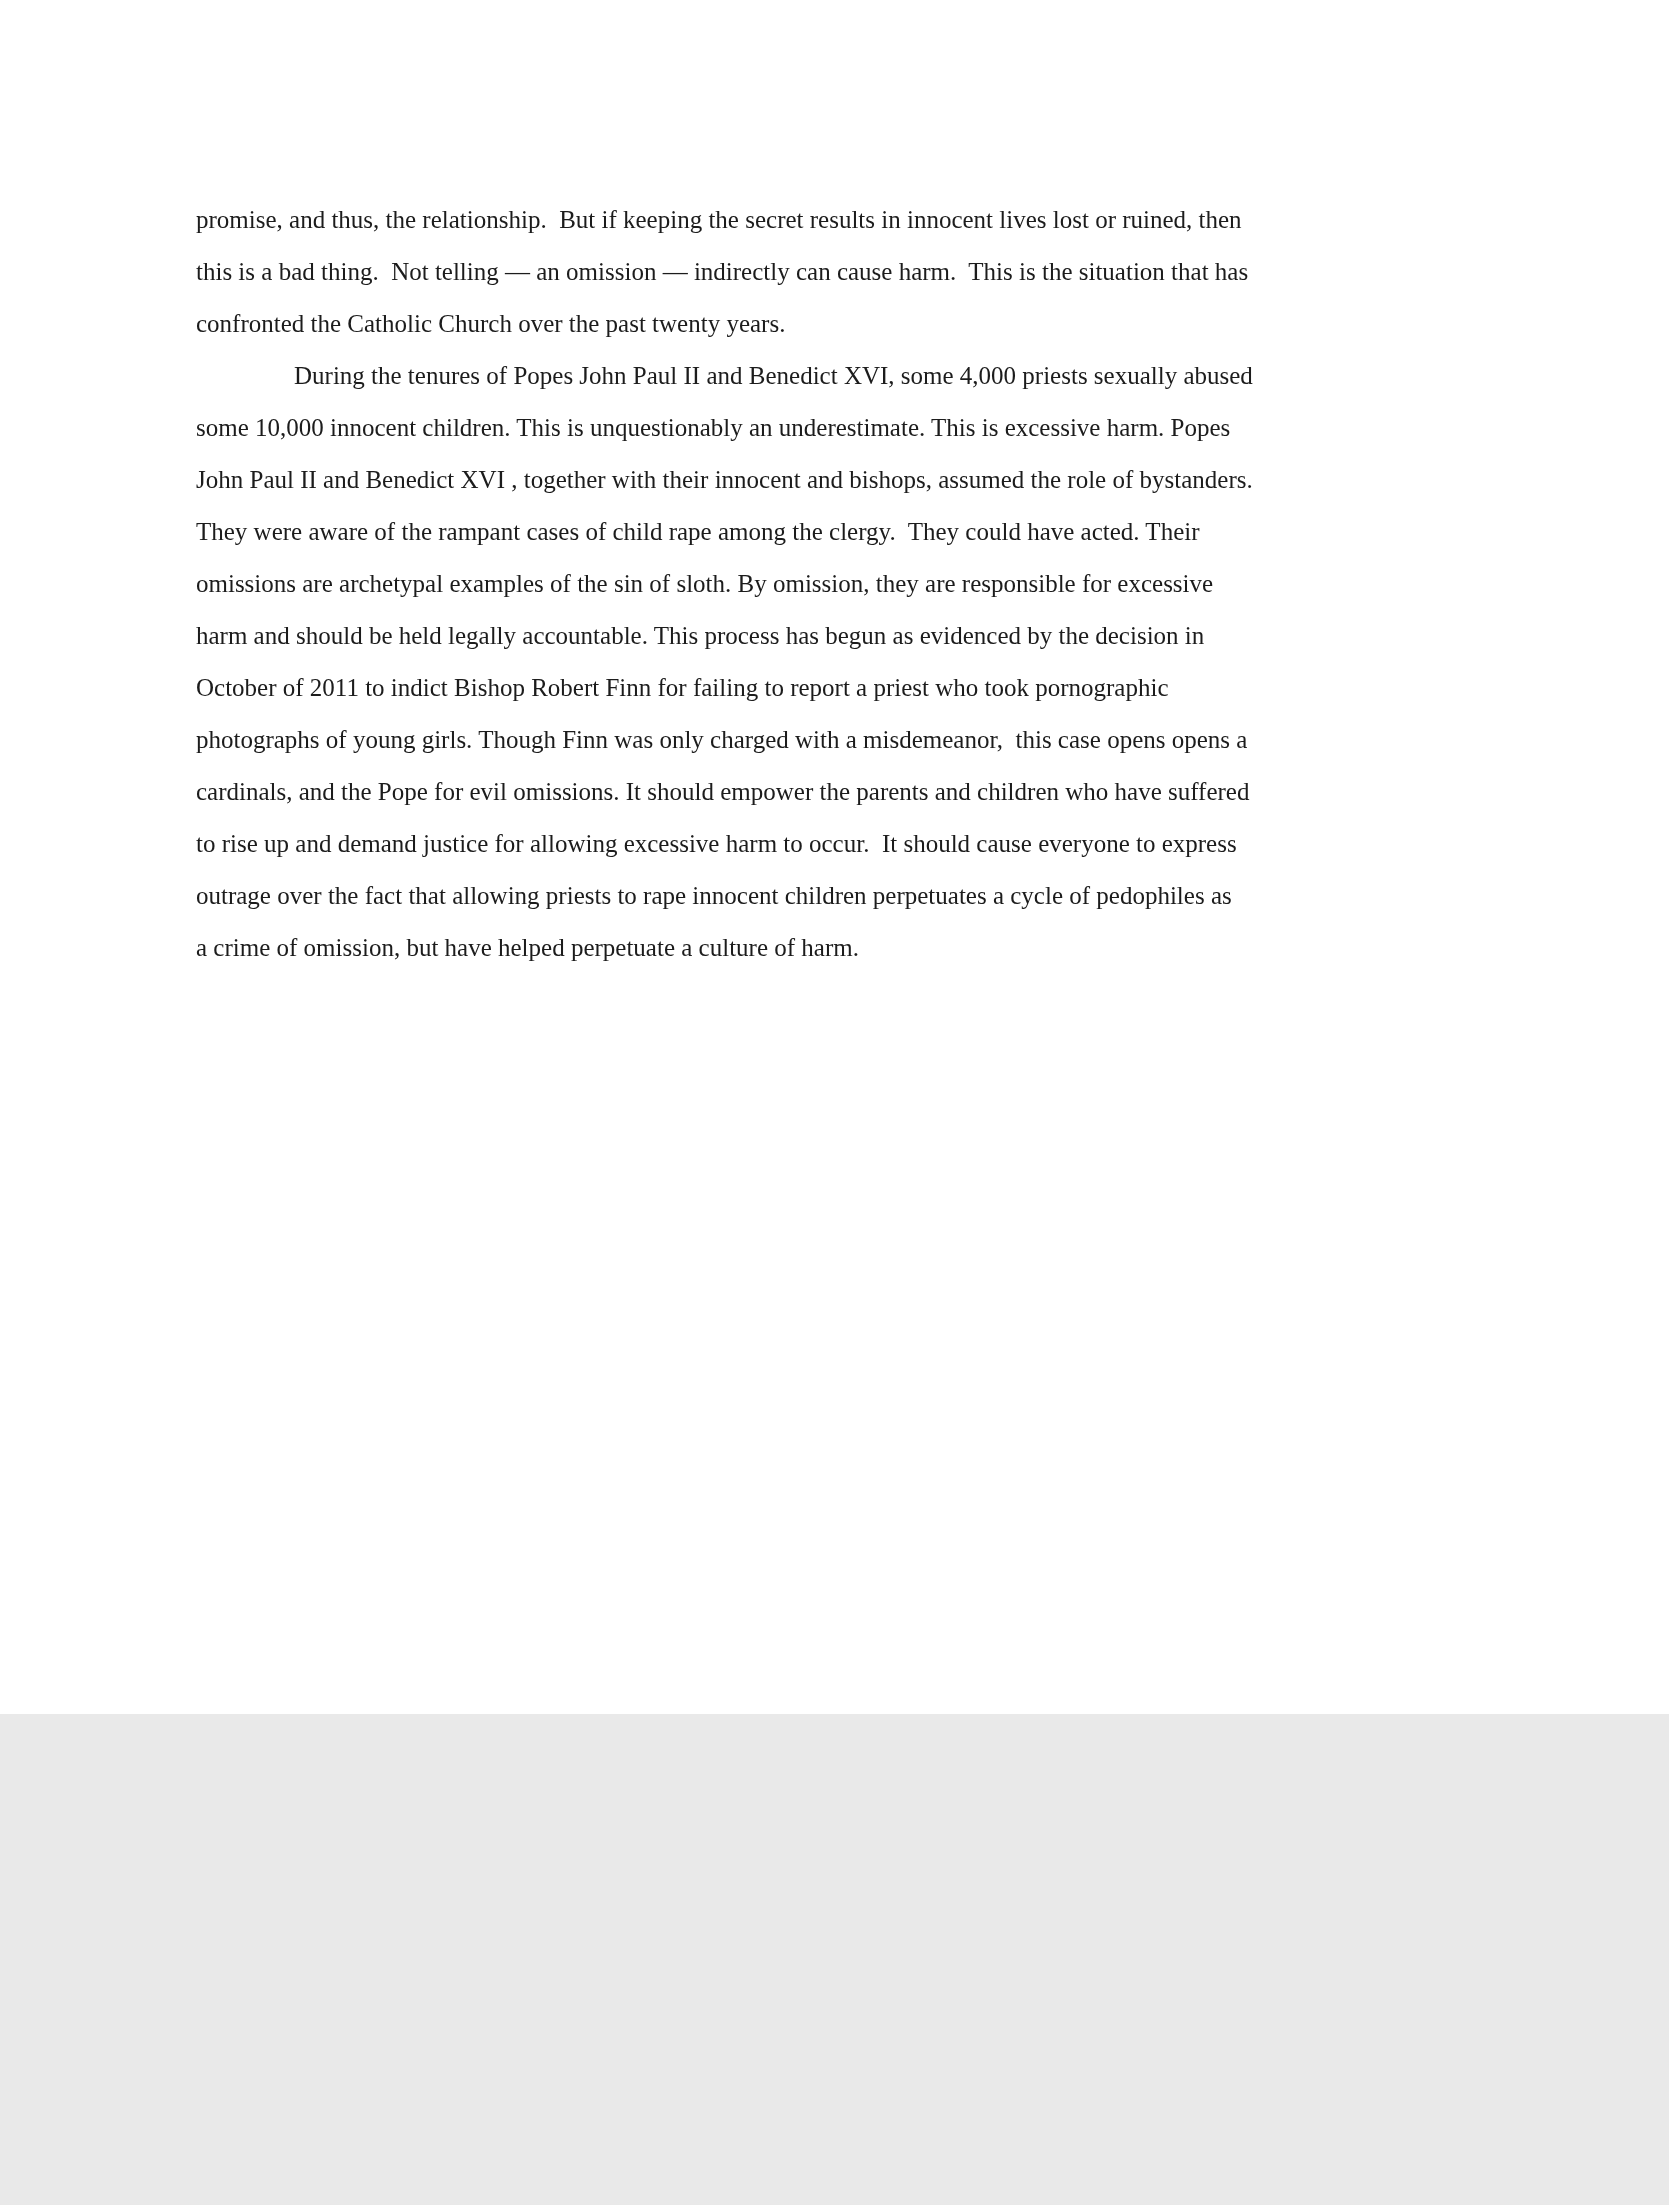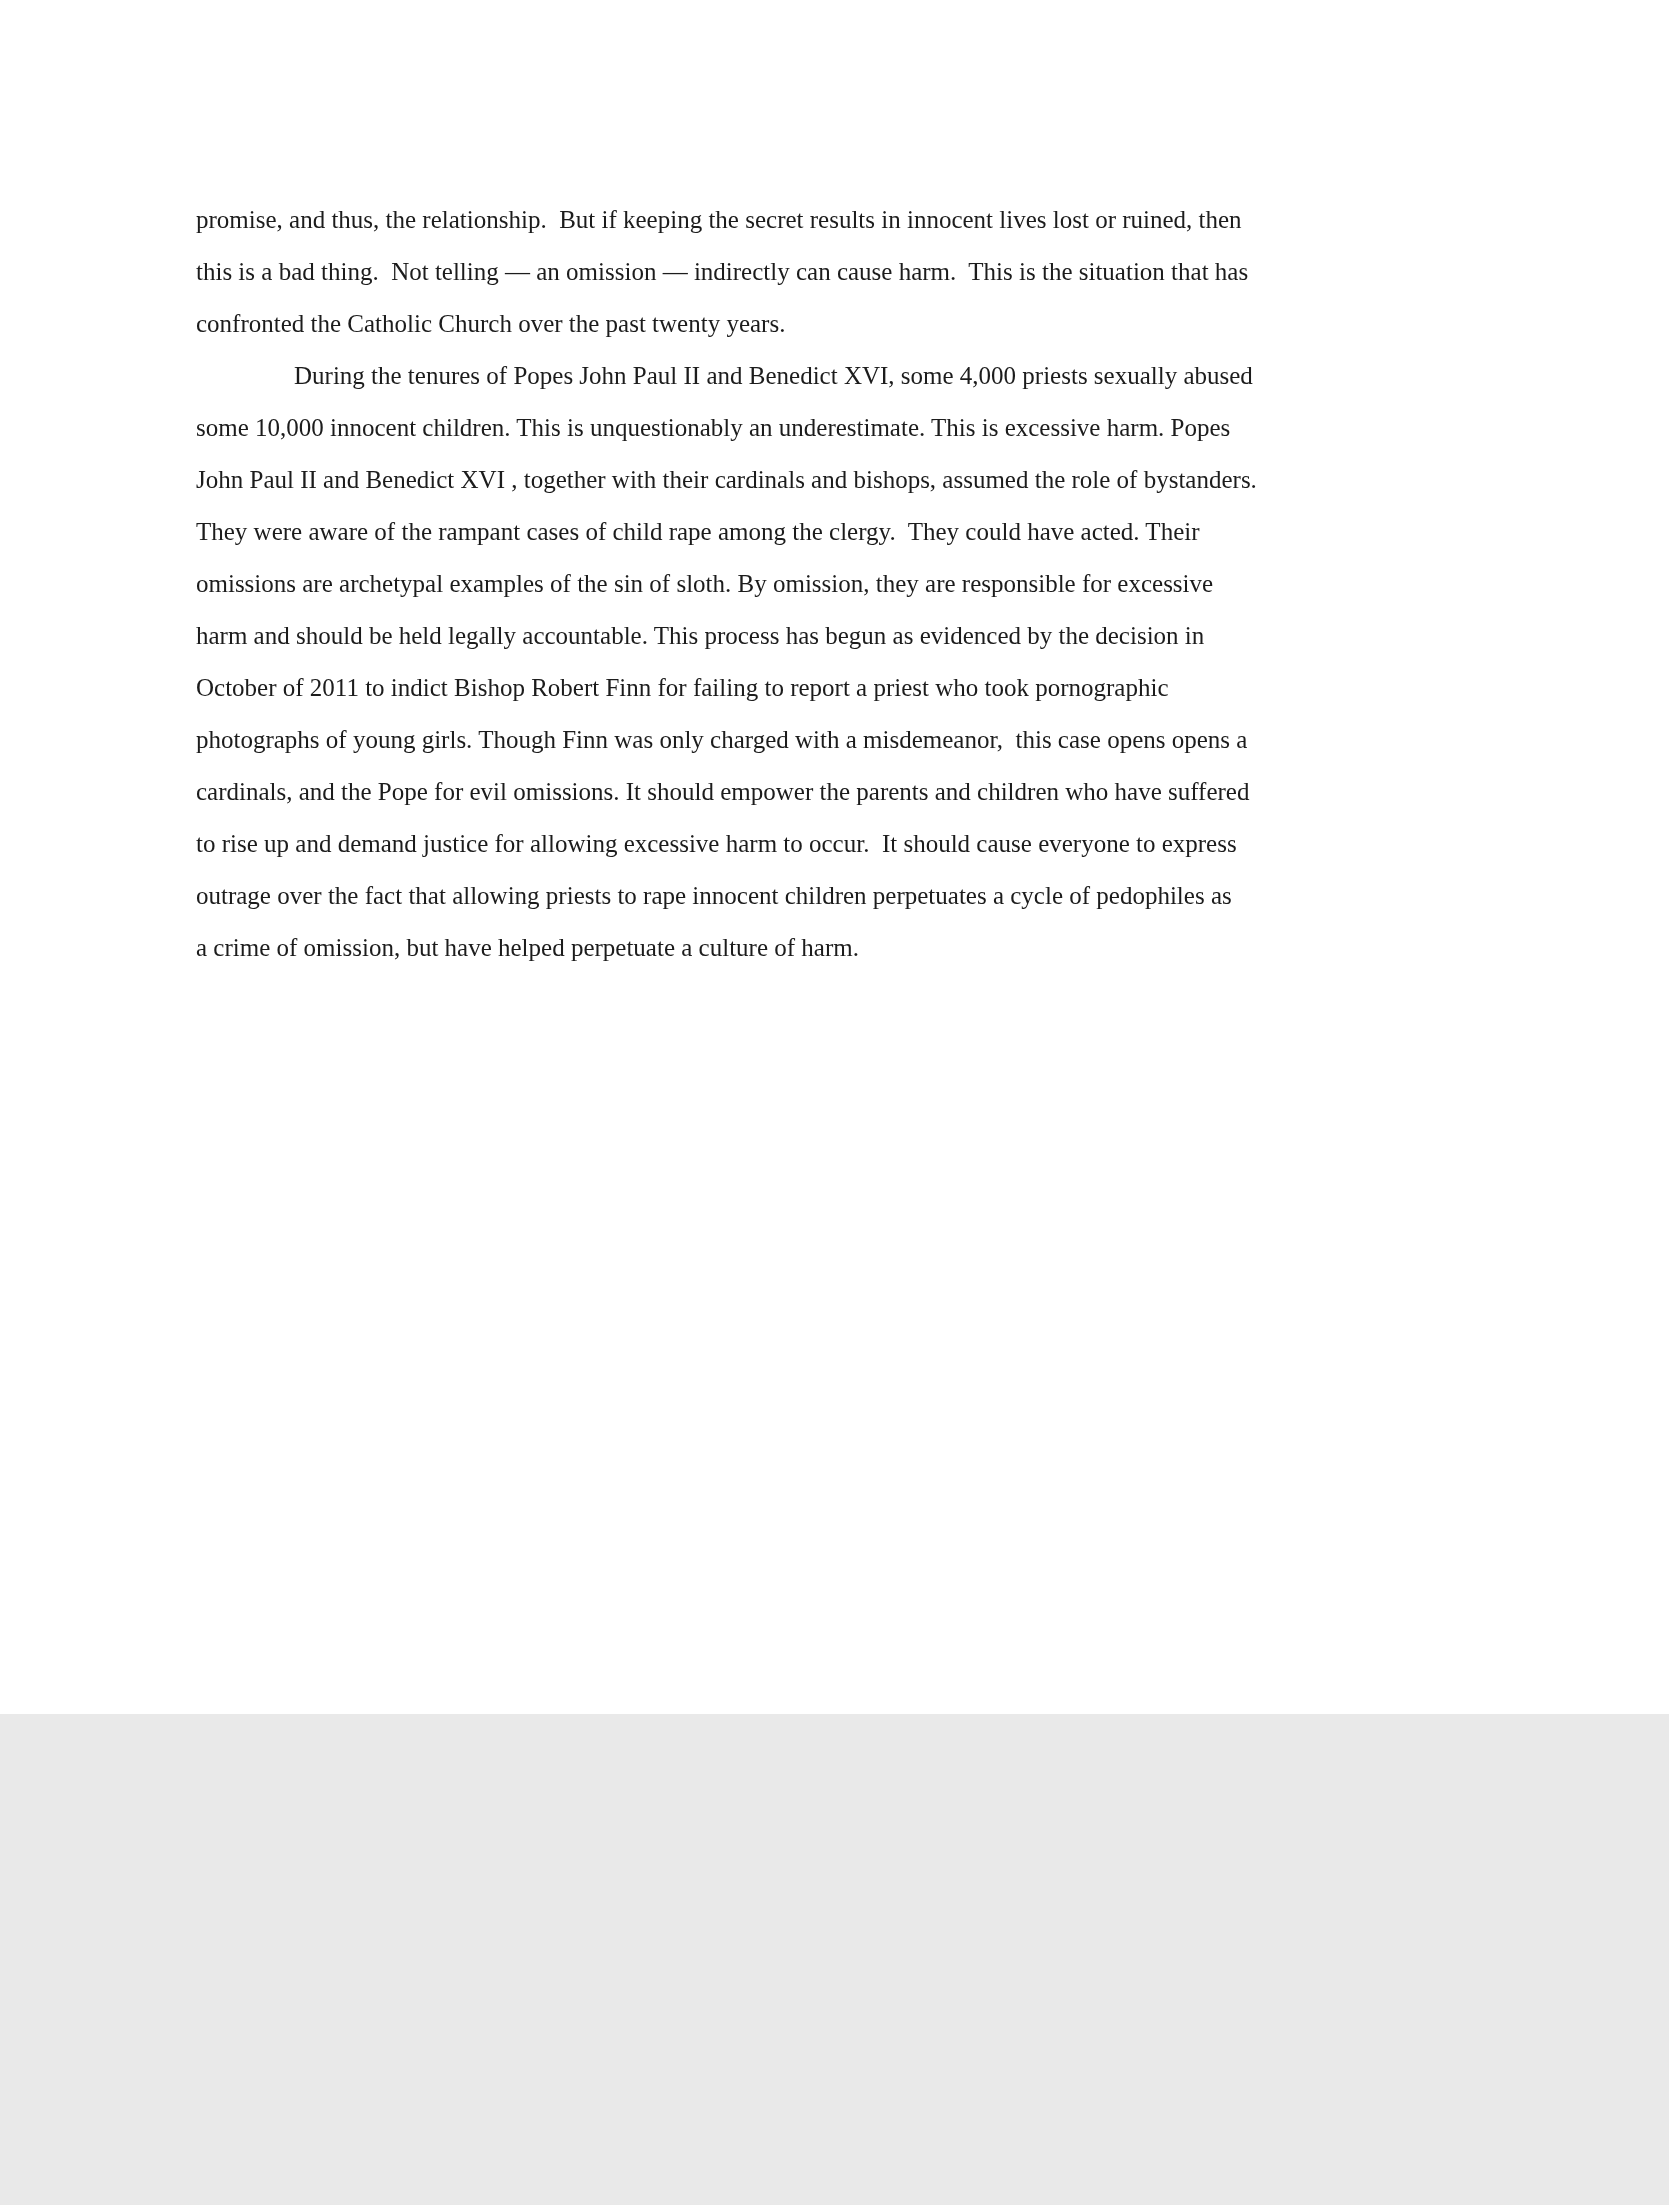--- a/index.html
+++ b/index.html
@@ -68,21 +68,21 @@
 
     <div class="para">
       <div class="line">promise, and thus, the relationship.  But if keeping the secret results in innocent lives lost or ruined, then</div>
       <div class="line">this is a bad thing.  Not telling — an omission — indirectly can cause harm.  This is the situation that has</div>
       <div class="line">confronted the Catholic Church over the past twenty years.</div>
     </div>
 
     <div class="para">
       <div class="line indent">During the tenures of Popes John Paul II and Benedict XVI, some 4,000 priests sexually abused</div>
       <div class="line">some 10,000 innocent children. This is unquestionably an underestimate. This is excessive harm. Popes</div>
-      <div class="line">John Paul II and Benedict XVI , together with their cardinals and bishops, assumed the role of bystanders.</div>
+      <div class="line">John Paul II and Benedict XVI , together with their innocent and bishops, assumed the role of bystanders.</div>
       <div class="line">They were aware of the rampant cases of child rape among the clergy.  They could have acted. Their</div>
       <div class="line">omissions are archetypal examples of the sin of sloth. By omission, they are responsible for excessive</div>
       <div class="line">harm and should be held legally accountable. This process has begun as evidenced by the decision in</div>
       <div class="line">October of 2011 to indict Bishop Robert Finn for failing to report a priest who took pornographic</div>
       <div class="line">photographs of young girls. Though Finn was only charged with a misdemeanor,  this case opens opens a</div>
       <div class="line">cardinals, and the Pope for evil omissions. It should empower the parents and children who have suffered</div>
       <div class="line">to rise up and demand justice for allowing excessive harm to occur.  It should cause everyone to express</div>
       <div class="line">outrage over the fact that allowing priests to rape innocent children perpetuates a cycle of pedophiles as</div>
       <div class="line">a crime of omission, but have helped perpetuate a culture of harm.</div>
     </div>

